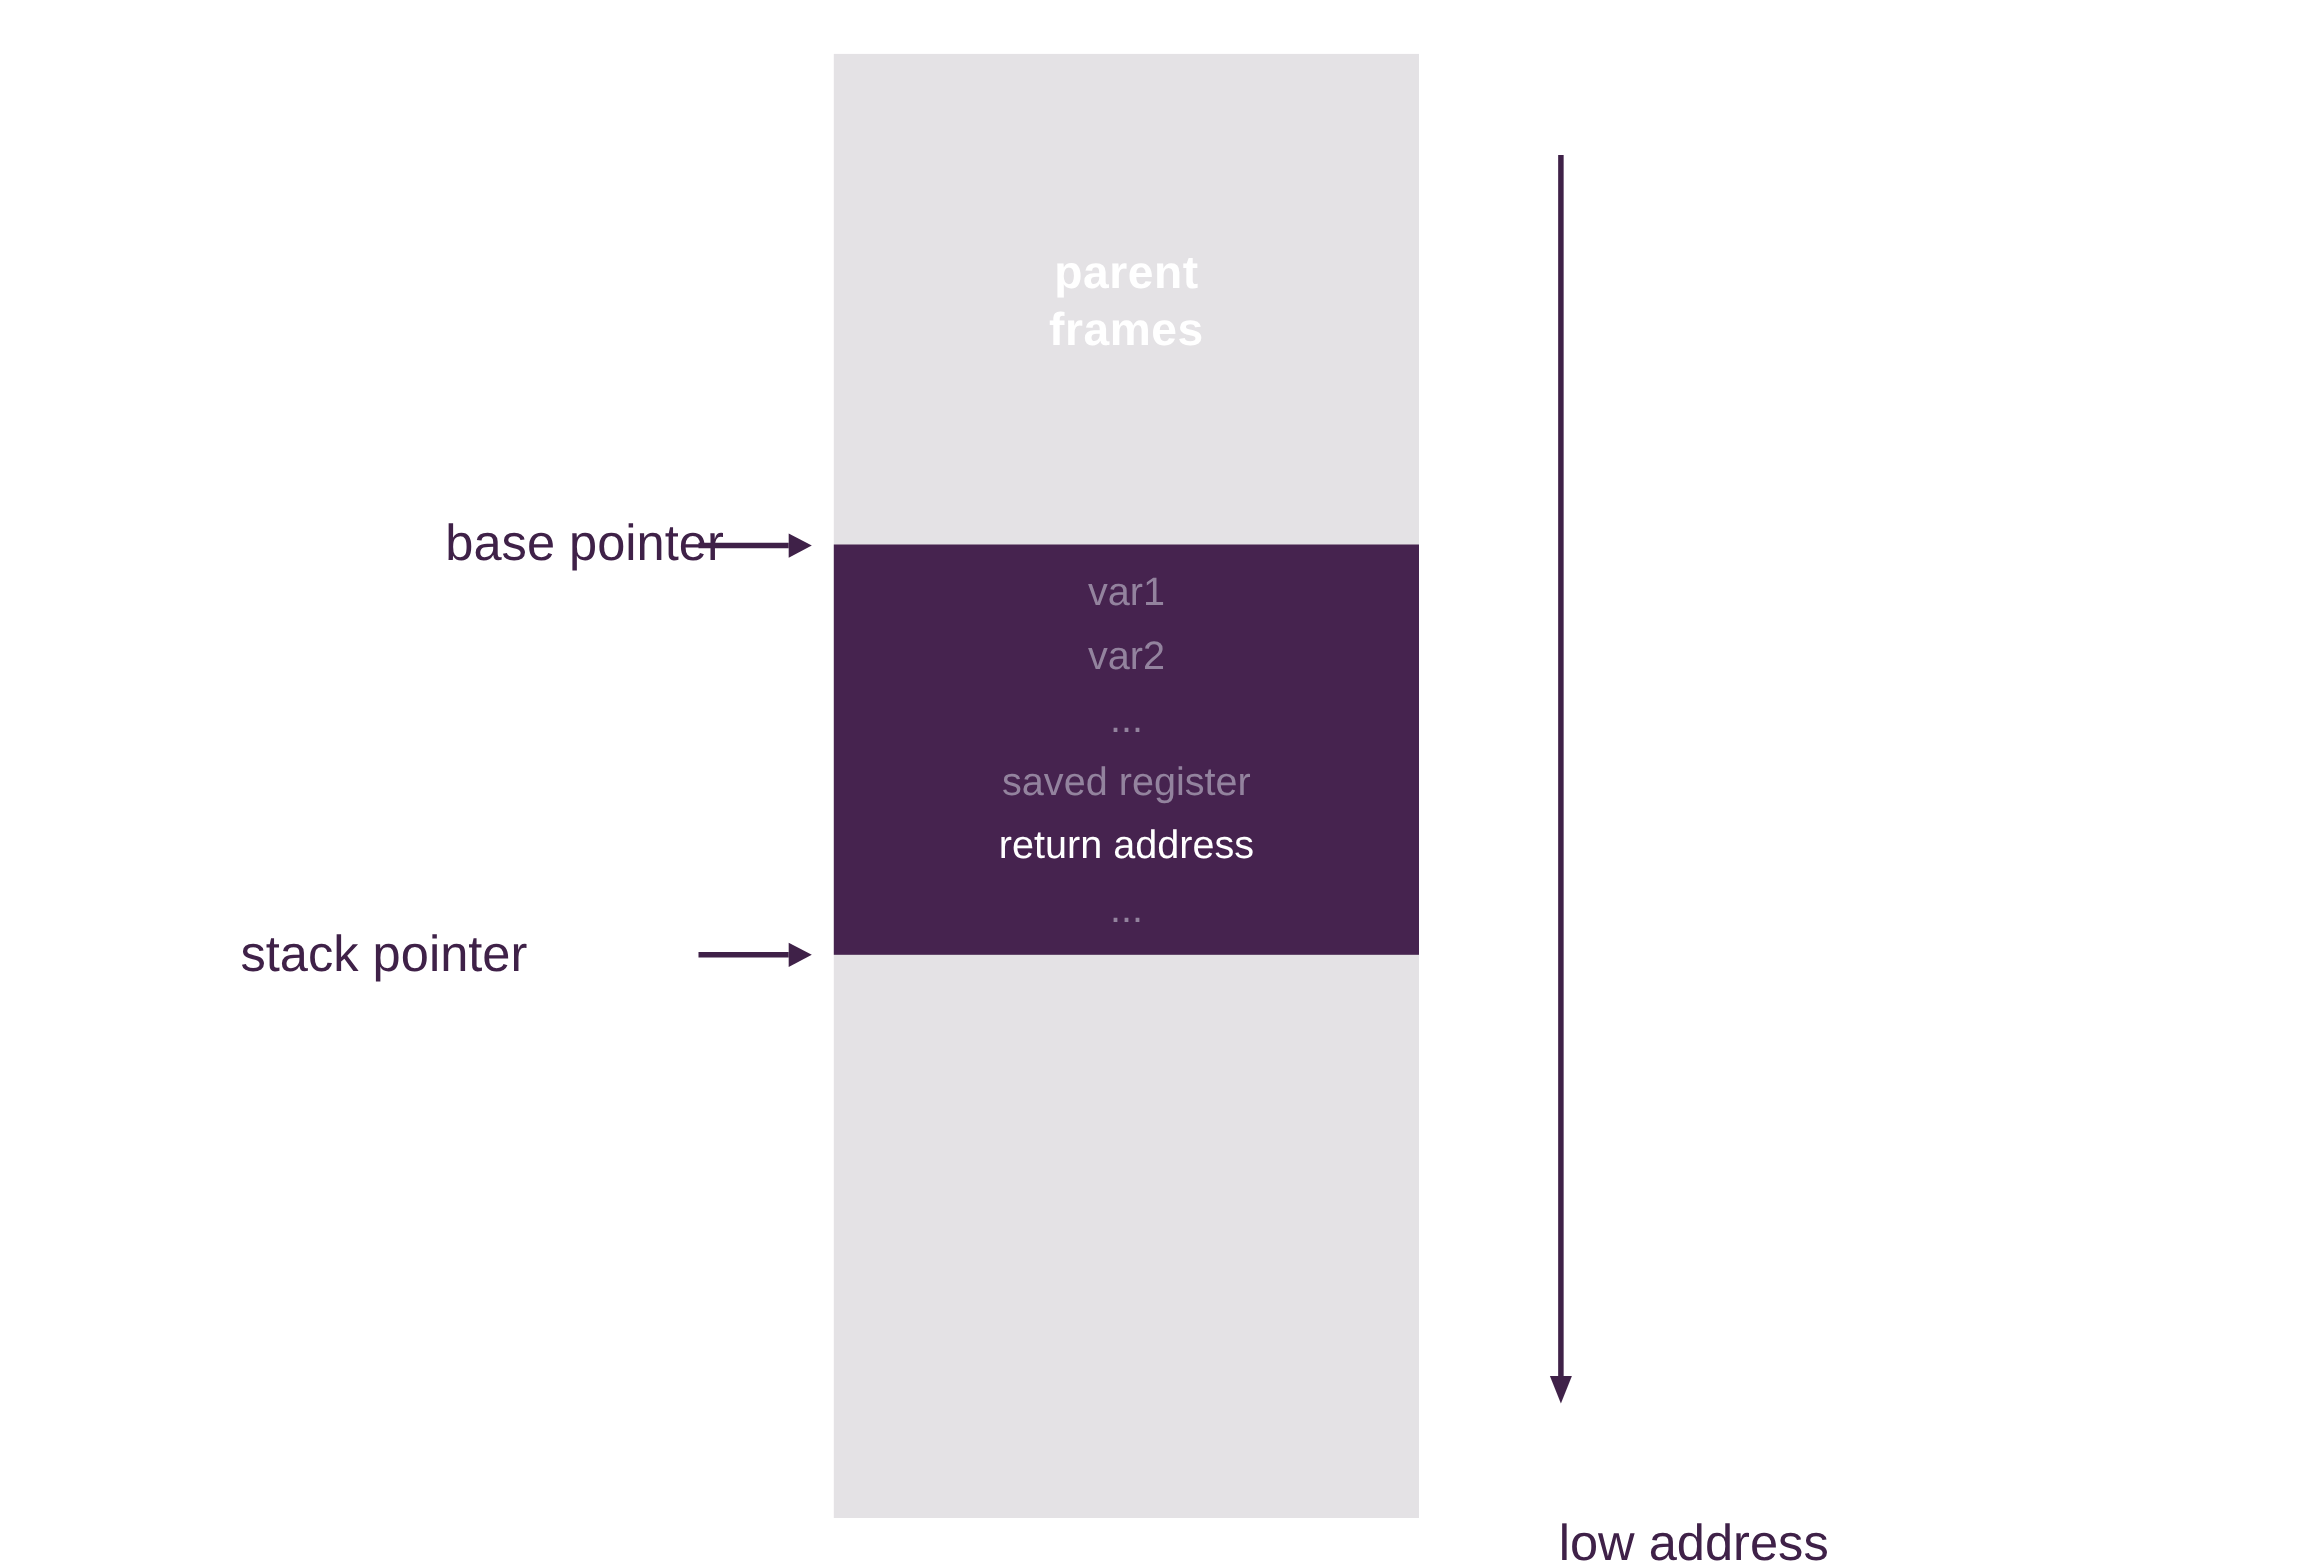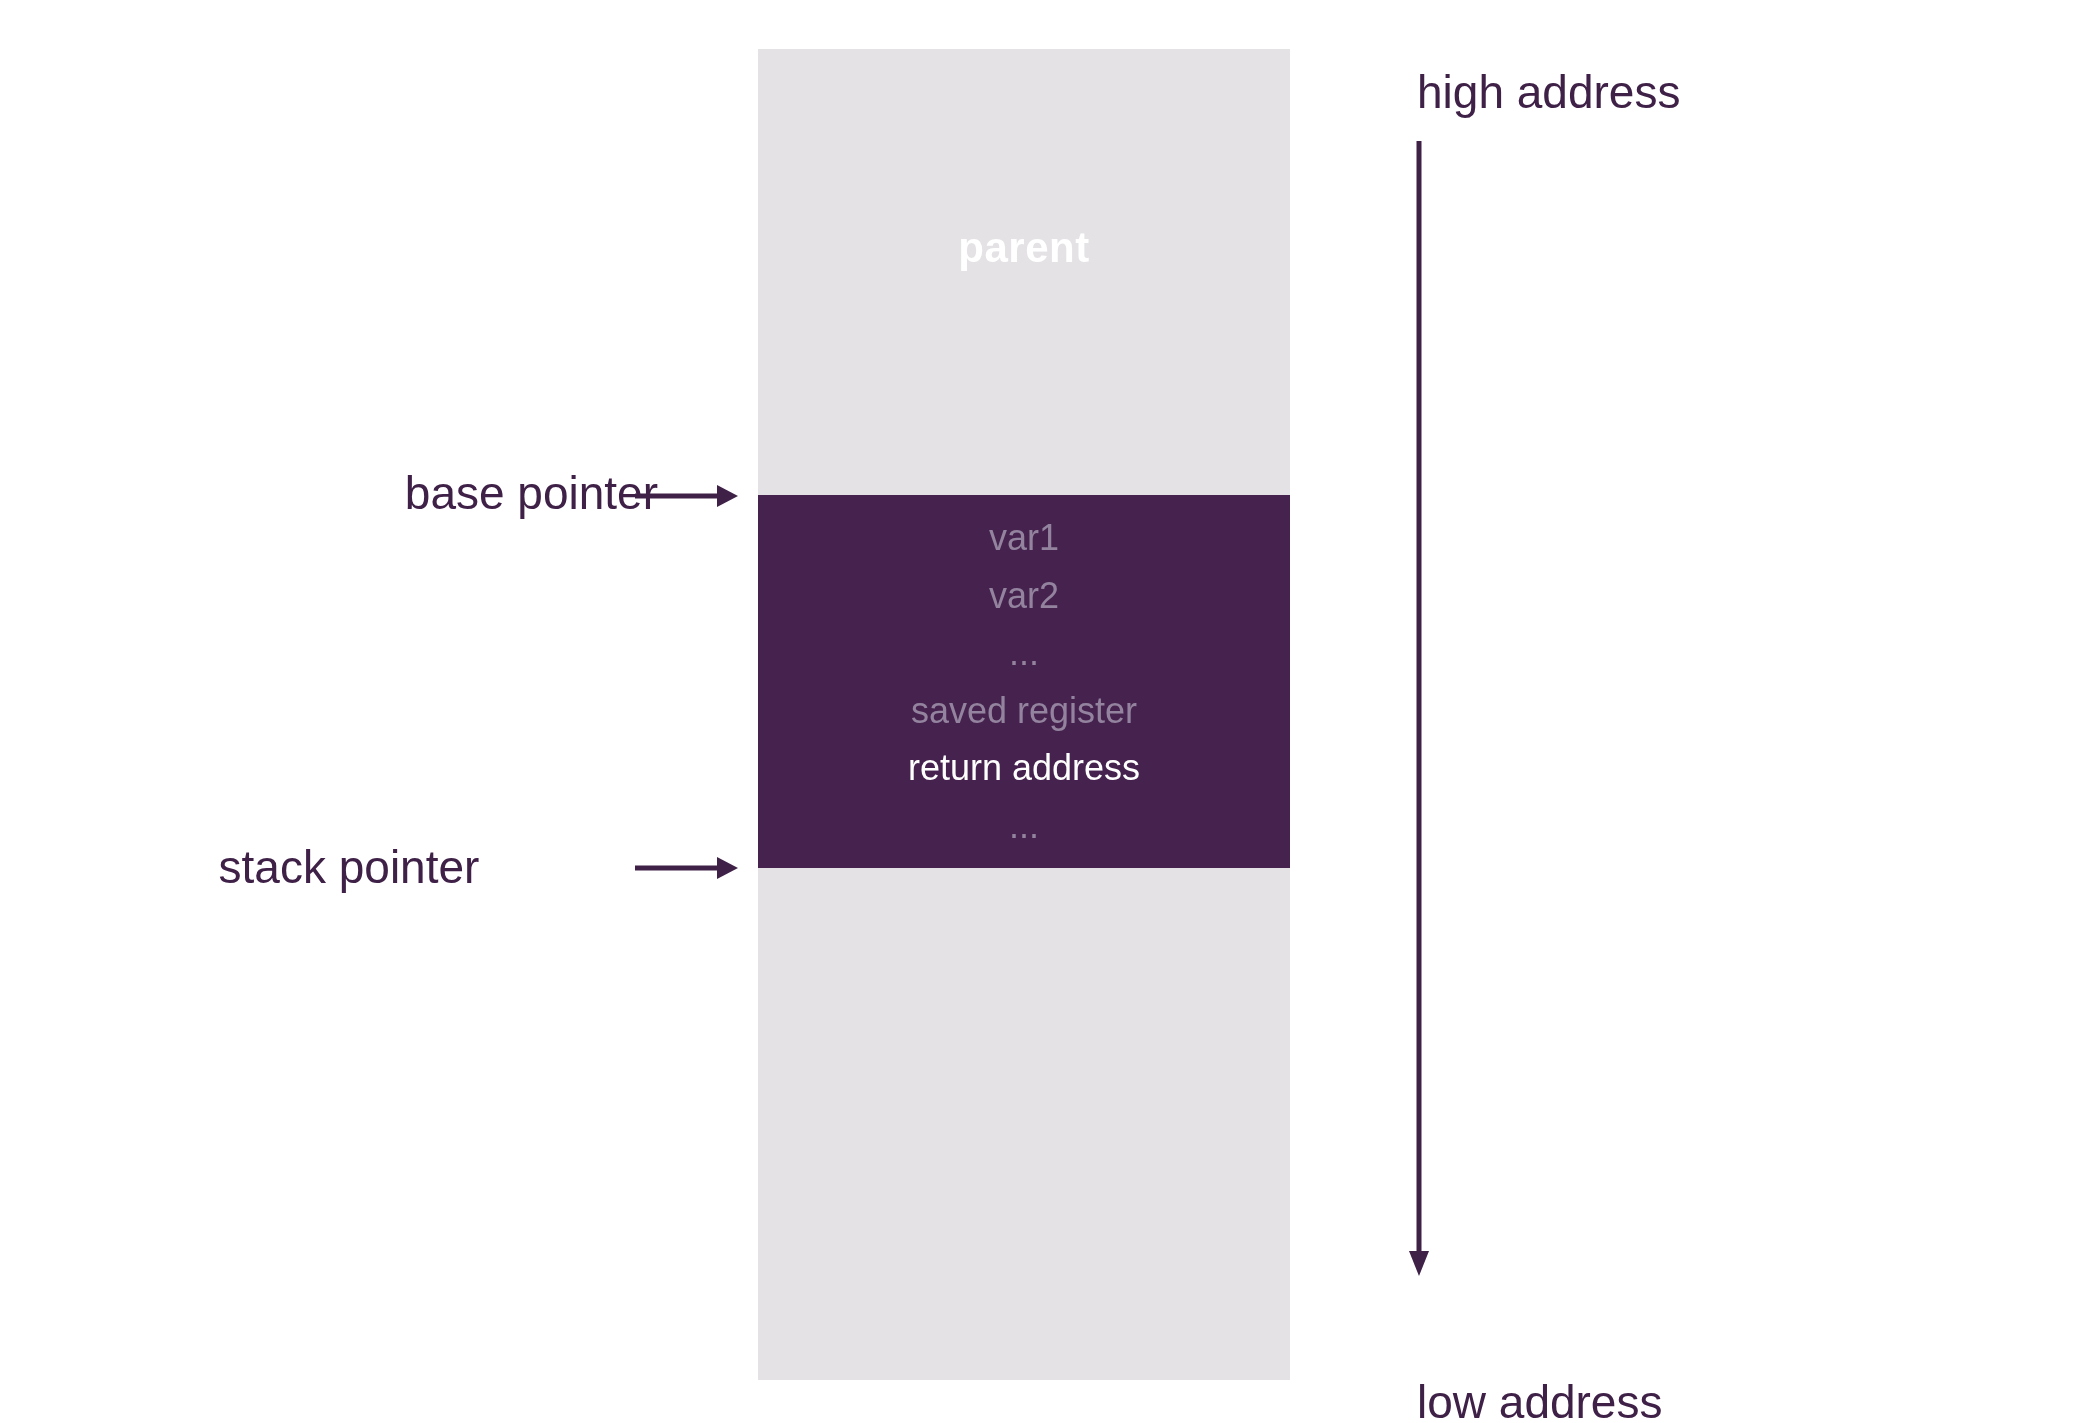--- a/index.html
+++ b/index.html
@@ -96,20 +96,21 @@
   .v-arrow svg{display:block;width:100%;height:100%;}
 </style>
 </head>
 <body>
 
 <div class="canvas">
 
   <div class="stack-column">
     <div class="parent-frames">
       <div>parent</div>
+      <div>frames</div>
     </div>
 
     <div class="current-frame">
       <div class="frame-row">var1</div>
       <div class="frame-row">var2</div>
       <div class="frame-row">...</div>
       <div class="frame-row">saved register</div>
       <div class="frame-row bright">return address</div>
       <div class="frame-row">...</div>
     </div>
@@ -124,21 +125,20 @@
   </div>
 
   <div class="pointer-label stack">stack pointer</div>
   <div class="h-arrow stack">
     <svg viewBox="0 0 106 26" xmlns="http://www.w3.org/2000/svg" aria-hidden="true">
       <line x1="2" y1="13" x2="84" y2="13" stroke="currentColor" stroke-width="5"></line>
       <polygon points="84,2 84,24 105,13" fill="currentColor"></polygon>
     </svg>
   </div>
 
-  <div class="address-label high">high address</div>
   <div class="v-arrow">
     <svg viewBox="0 0 28 1138" xmlns="http://www.w3.org/2000/svg" aria-hidden="true">
       <line x1="14" y1="2" x2="14" y2="1112" stroke="currentColor" stroke-width="5"></line>
       <polygon points="4,1112 24,1112 14,1137" fill="currentColor"></polygon>
     </svg>
   </div>
   <div class="address-label low">low address</div>
 
 </div>
 

